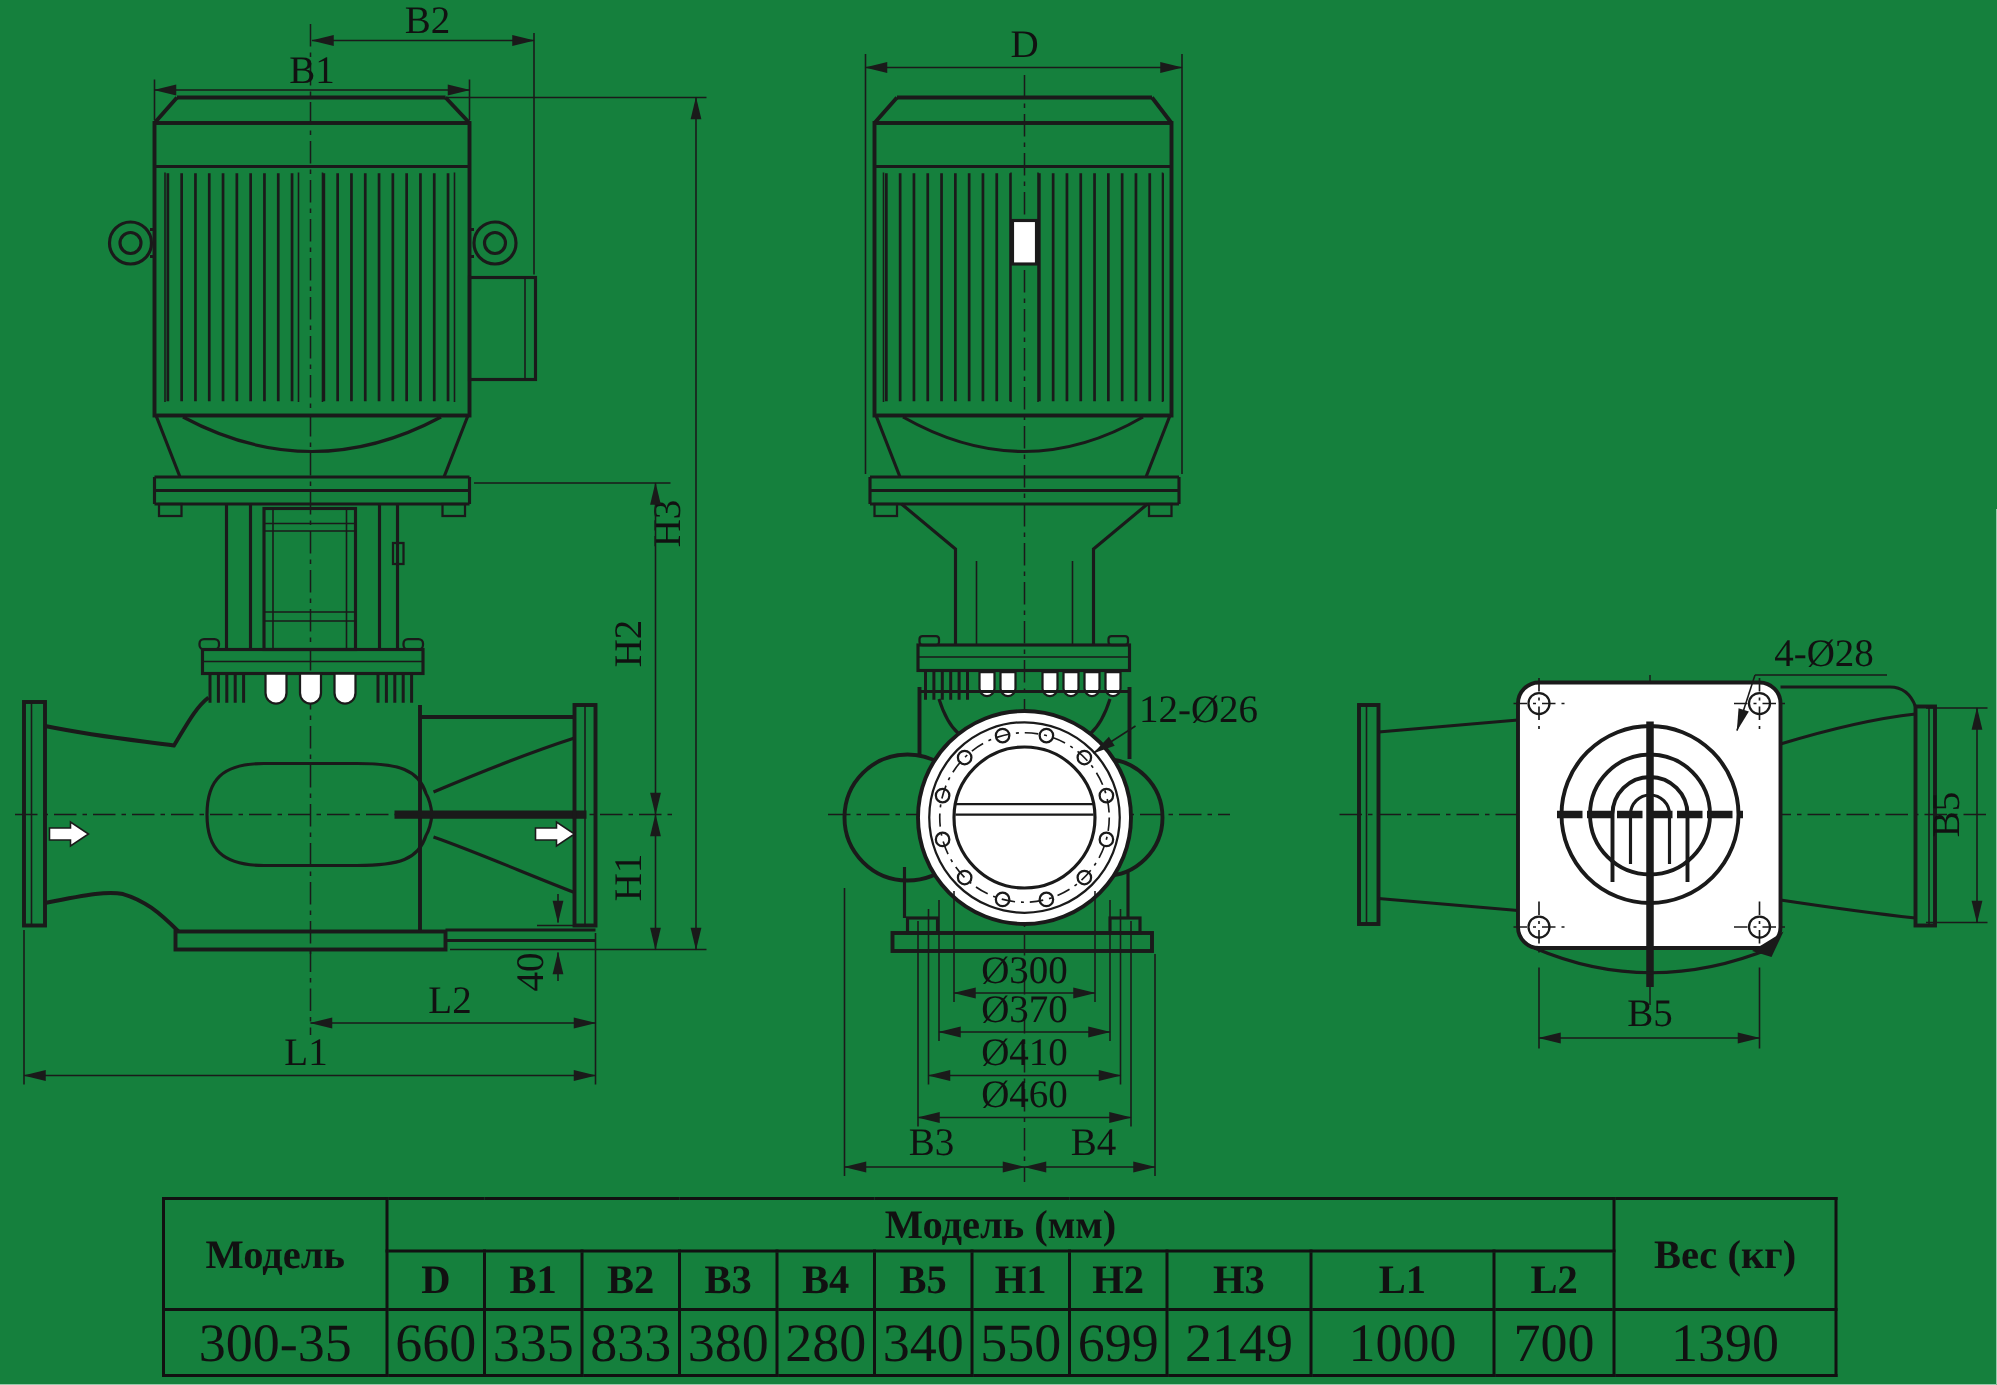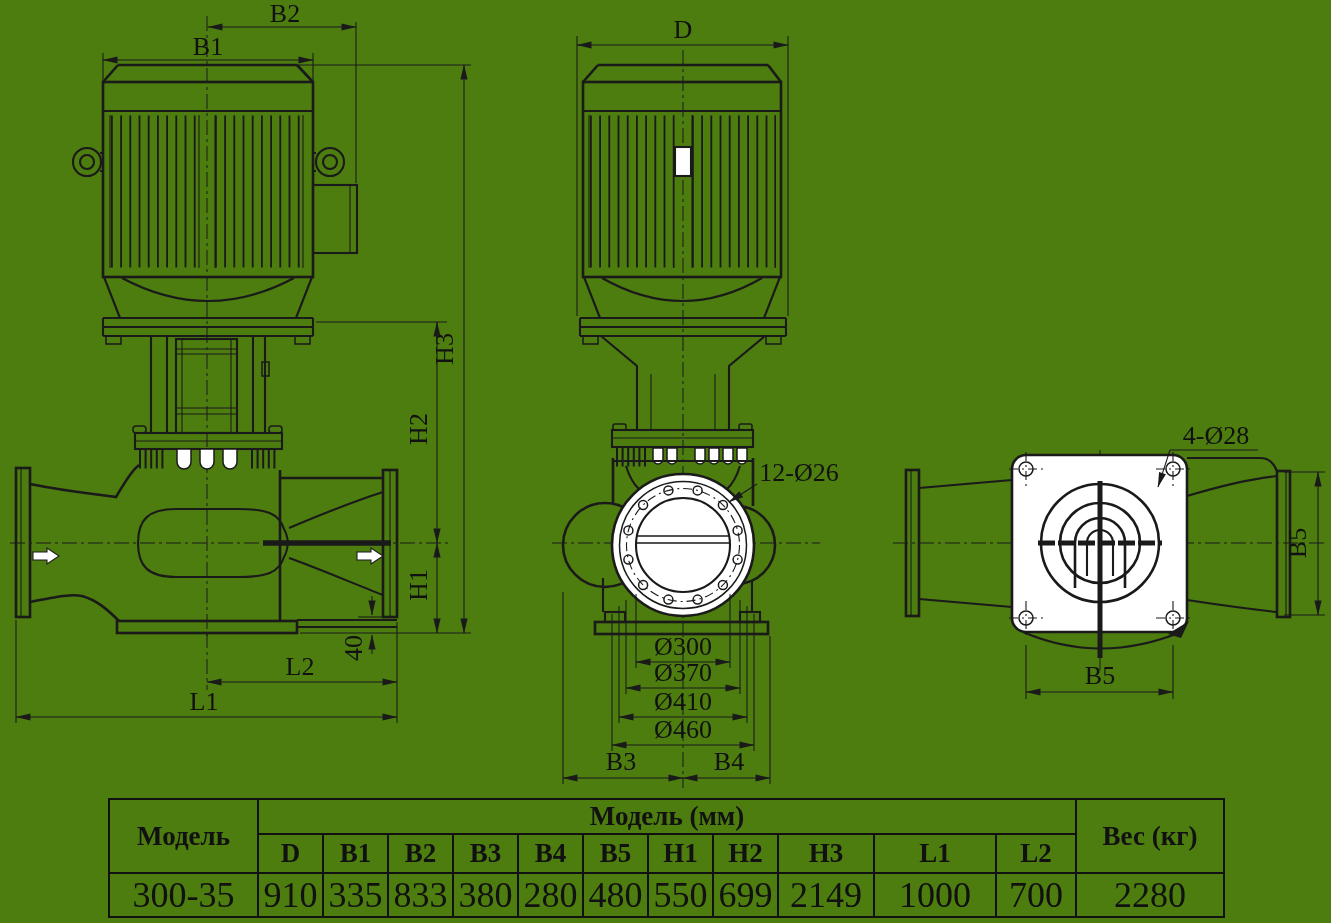--- a/index.html
+++ b/index.html
@@ -1,16 +1,16 @@
 <!DOCTYPE html>
 <html><head>
 <meta charset="utf-8">
 <style>
   html,body{margin:0;padding:0;background:#fff;}
-  .stage{position:relative;width:1331px;height:923px;background:#4d7c0f;overflow:hidden;
+  .stage{position:relative;width:1331px;height:923px;background:#15803d;overflow:hidden;
          font-family:"Liberation Serif",serif;color:#111;}
   svg{position:absolute;left:0;top:0;}
   svg *{vector-effect:none;}
   .ln{stroke:#1a1a1a;fill:none;}
   .c3{stroke-width:2.6;}
   .c2{stroke-width:2.1;}
   .c15{stroke-width:1.5;}
   .t{stroke-width:1.05;}
   .cl{stroke-width:1;stroke-dasharray:15 4 3 4;}
   .bc{stroke-width:1.1;stroke-dasharray:9 4 2 4;}
@@ -346,29 +346,29 @@
     <th>B4</th>
     <th>B5</th>
     <th>H1</th>
     <th>H2</th>
     <th>H3</th>
     <th>L1</th>
     <th>L2</th>
   </tr>
   <tr class="r3">
     <td>300-35</td>
-    <td>910</td>
+    <td>660</td>
     <td>335</td>
     <td>833</td>
     <td>380</td>
     <td>280</td>
-    <td>480</td>
+    <td>340</td>
     <td>550</td>
     <td>699</td>
     <td>2149</td>
     <td>1000</td>
     <td>700</td>
-    <td>2280</td>
+    <td>1390</td>
   </tr>
 </tbody>
     </table>
 
 </div>
 
 </body></html>

